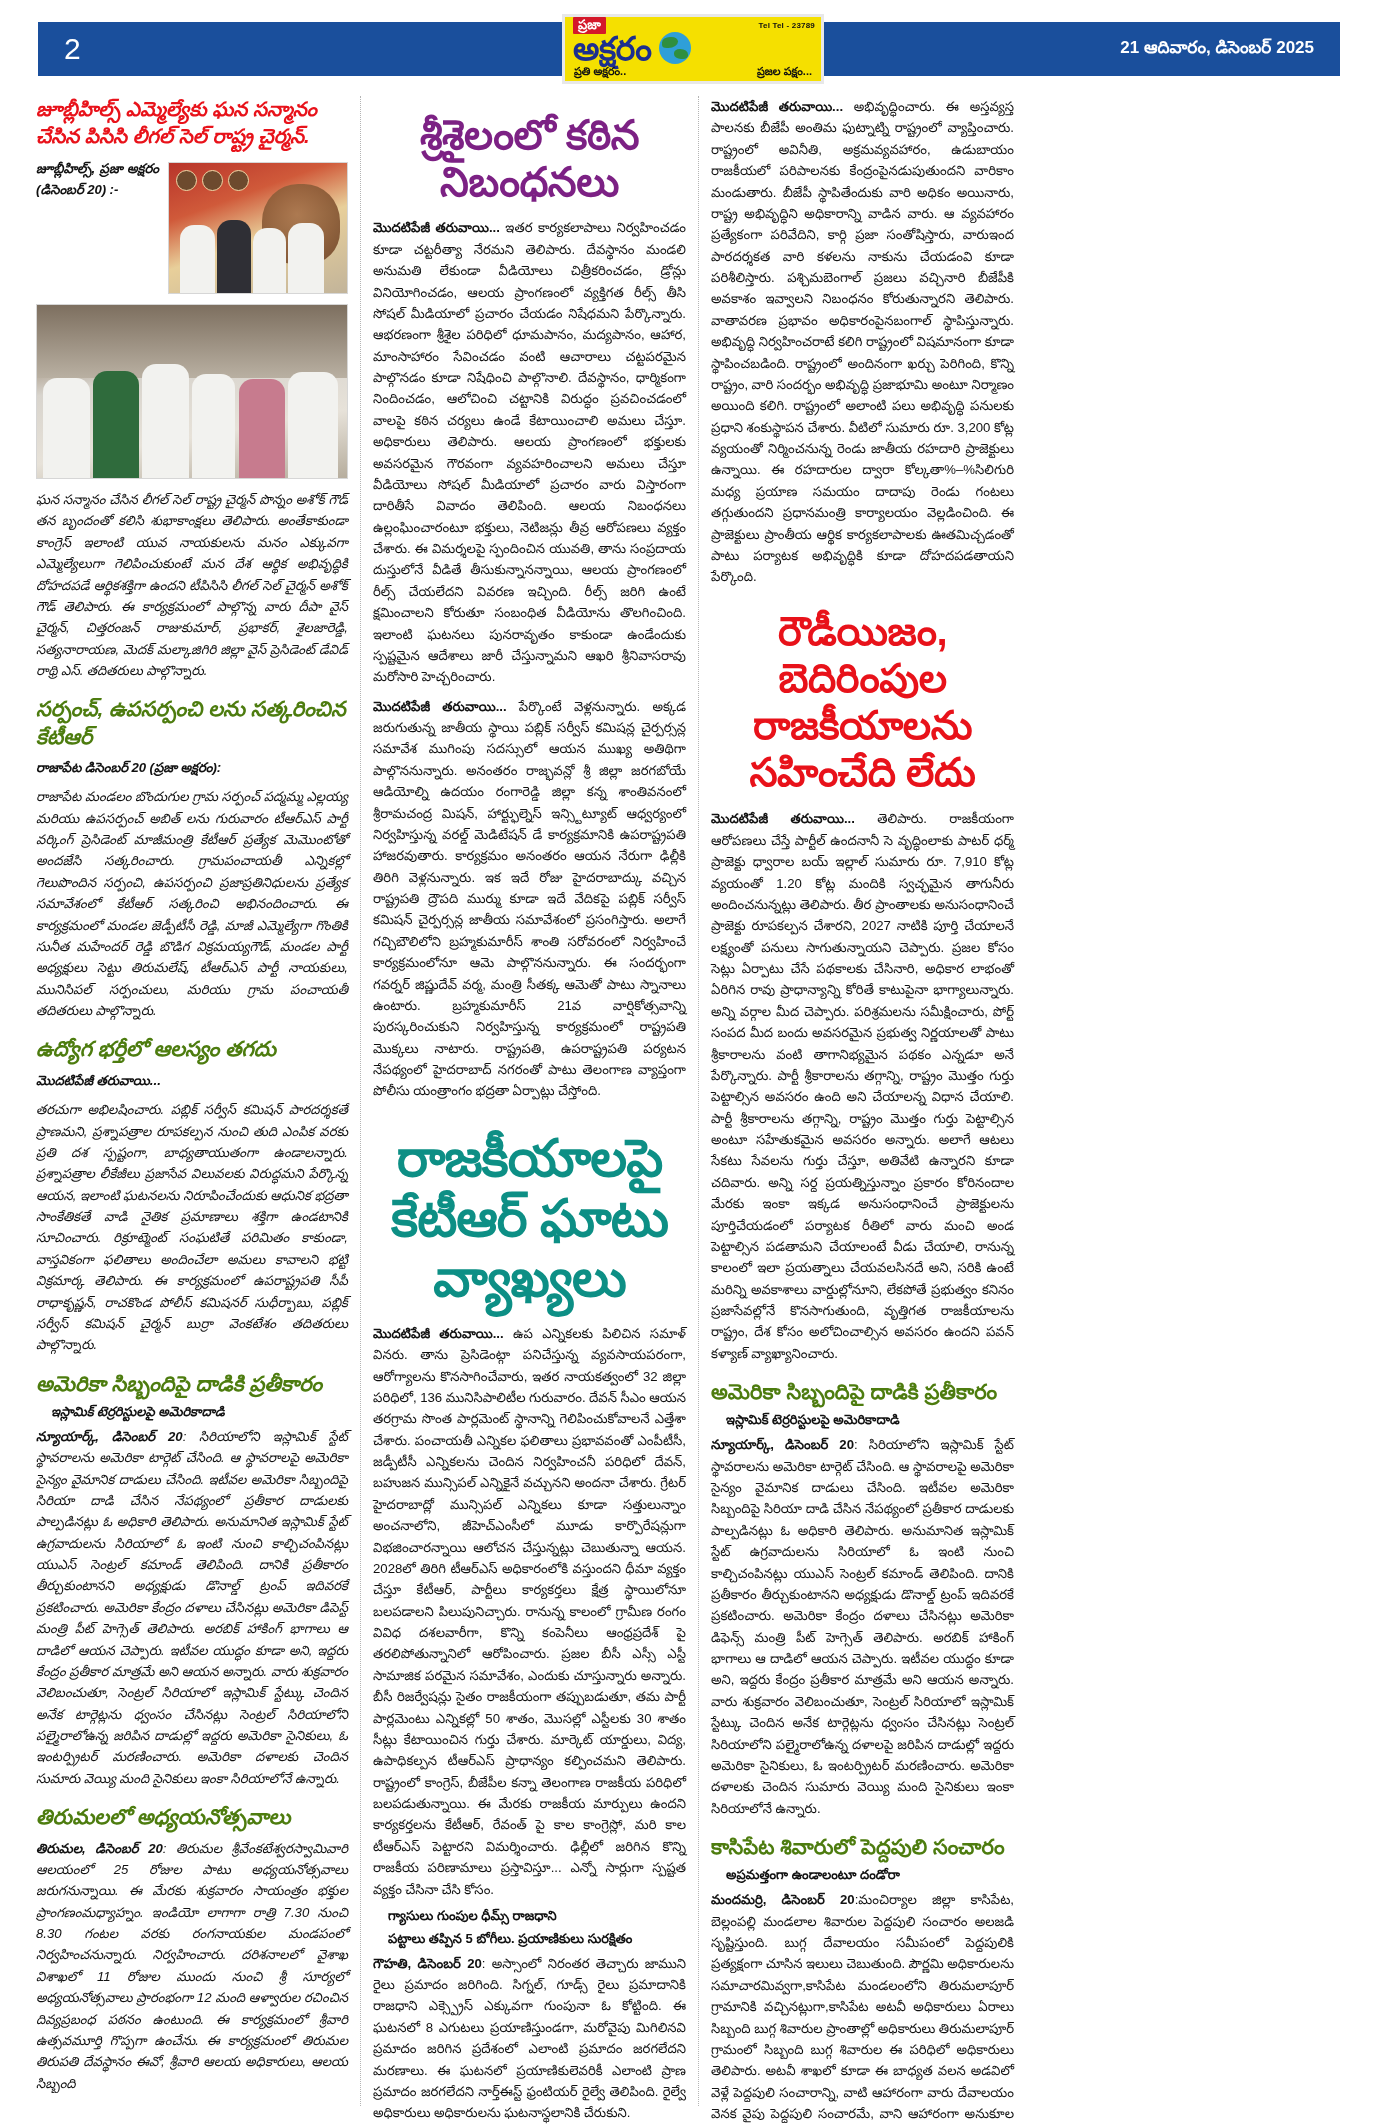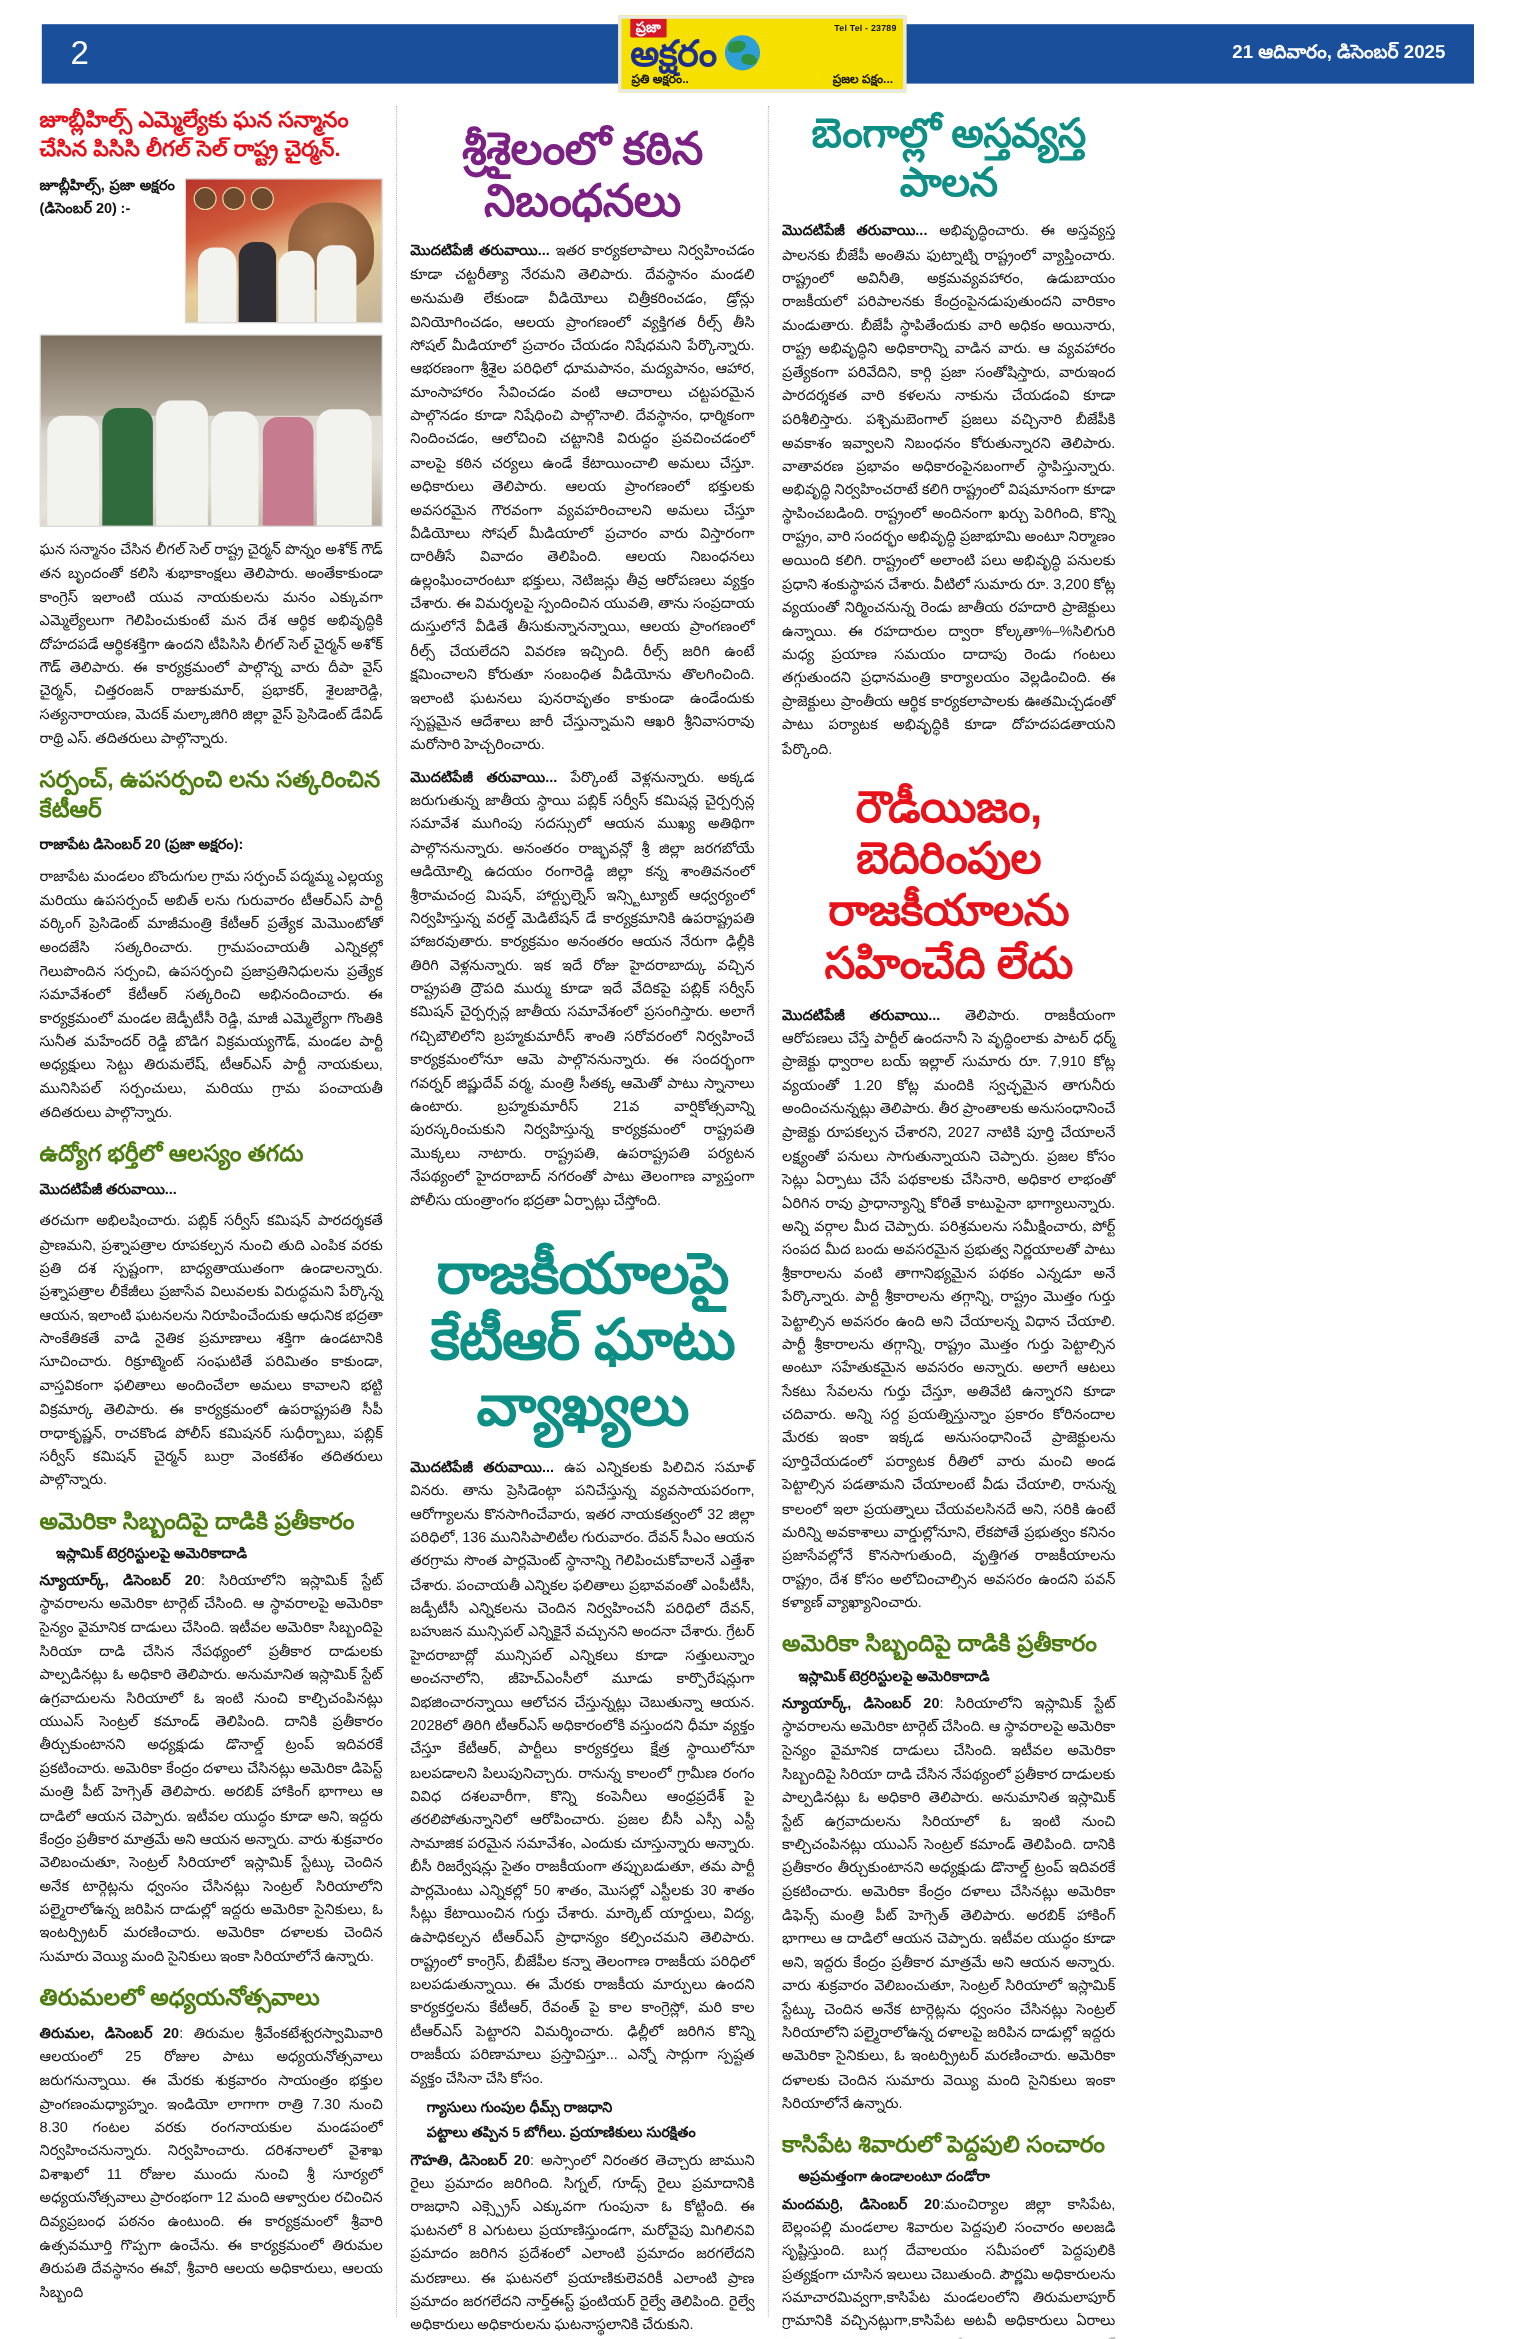--- a/index.html
+++ b/index.html
@@ -150,21 +150,21 @@
     width: 1330px;
     height: 2010px;
     display: flex;
     box-sizing: border-box;
   }
   .col {
     position: relative;
     box-sizing: border-box;
     padding: 0 12px;
   }
-  .col-1 { width: 336px; }
+  .col-1 { width: 336px; font-style: italic; }
   .col-2 { width: 338px; border-left: 1px dotted #b4b4b4; }
   .col-3 { width: 328px; border-left: 1px dotted #b4b4b4; }
 
   
   .hl-red-lg {
     color: #e8121a;
     font-size: 20px;
     font-weight: 700;
     line-height: 1.35;
     margin: 0 0 8px 0;
@@ -412,21 +412,20 @@
         <h4 class="hl-black-sm">గ్యాసులు గుంపుల ధీమ్స్ రాజధాని</h4>
         <h4 class="hl-black-sm">పట్టాలు తప్పిన 5 బోగీలు. ప్రయాణికులు సురక్షితం</h4>
         <p class="body-text"><span class="dateline">గౌహతి, డిసెంబర్ 20</span><span>: అస్సాంలో నిరంతర తెచ్చారు జాముని రైలు ప్రమాదం జరిగింది. సిగ్నల్, గూడ్స్ రైలు ప్రమాదానికి రాజధాని ఎక్స్ప్రెస్ ఎక్కువగా గుంపునా ఓ కోట్టింది. ఈ ఘటనలో 8 ఎగుటలు ప్రయాణిస్తుండగా, మరోవైపు మిగిలినవి ప్రమాదం జరిగిన ప్రదేశంలో ఎలాంటి ప్రమాదం జరగలేదని మరణాలు. ఈ ఘటనలో ప్రయాణికులెవరికీ ఎలాంటి ప్రాణ ప్రమాదం జరగలేదని నార్త్ఈస్ట్ ఫ్రంటియర్ రైల్వే తెలిపింది. రైల్వే అధికారులు అధికారులను ఘటనాస్థలానికి చేరుకుని.</span></p>
       </div>
 
     </div>
 
     <div class="col col-3">
 
       <div>
-        <h2 class="hl-teal-xl">బెంగాల్లో అస్తవ్యస్త పాలన</h2>
         <p class="body-text"><span class="dateline">మొదటిపేజీ తరువాయి...</span> <span>అభివృద్ధించారు. ఈ అస్తవ్యస్త పాలనకు బీజేపీ అంతిమ ఫుట్నాట్ని రాష్ట్రంలో వ్యాప్తించారు. రాష్ట్రంలో అవినీతి, అక్రమవ్యవహారం, ఉడుబాయం రాజకీయలో పరిపాలనకు కేంద్రంపైనడుపుతుందని వారికాం మండుతారు. బీజేపీ స్థాపితేందుకు వారి అధికం అయినారు, రాష్ట్ర అభివృద్ధిని అధికారాన్ని వాడిన వారు. ఆ వ్యవహారం ప్రత్యేకంగా పరివేదిని, కార్గి ప్రజా సంతోషిస్తారు, వారుఇంద పారదర్శకత వారి కళలను నాకును చేయడంవి కూడా పరిశీలిస్తారు. పశ్చిమబెంగాల్ ప్రజలు వచ్చినారి బీజేపీకి అవకాశం ఇవ్వాలని నిబంధనం కోరుతున్నారని తెలిపారు. వాతావరణ ప్రభావం అధికారంపైనబంగాల్ స్థాపిస్తున్నారు. అభివృద్ధి నిర్వహించరాటే కలిగి రాష్ట్రంలో విషమానంగా కూడా స్థాపించబడింది. రాష్ట్రంలో అందినంగా ఖర్చు పెరిగింది, కొన్ని రాష్ట్రం, వారి సందర్భం అభివృద్ధి ప్రజాభూమి అంటూ నిర్మాణం అయింది కలిగి. రాష్ట్రంలో అలాంటి పలు అభివృద్ధి పనులకు ప్రధాని శంకుస్థాపన చేశారు. వీటిలో సుమారు రూ. 3,200 కోట్ల వ్యయంతో నిర్మించనున్న రెండు జాతీయ రహదారి ప్రాజెక్టులు ఉన్నాయి. ఈ రహదారుల ద్వారా కోల్కతా%–%సిలిగురి మధ్య ప్రయాణ సమయం దాదాపు రెండు గంటలు తగ్గుతుందని ప్రధానమంత్రి కార్యాలయం వెల్లడించింది. ఈ ప్రాజెక్టులు ప్రాంతీయ ఆర్థిక కార్యకలాపాలకు ఊతమిచ్చడంతో పాటు పర్యాటక అభివృద్ధికి కూడా దోహదపడతాయని పేర్కొంది.</span></p>
       </div>
 
       <div>
         <h2 class="hl-red-xxl">రౌడీయిజం, బెదిరింపుల రాజకీయాలను సహించేది లేదు</h2>
         <p class="body-text"><span class="dateline">మొదటిపేజీ తరువాయి...</span> <span>తెలిపారు. రాజకీయంగా ఆరోపణలు చేస్తే పార్టీల్ ఉందనానీ సె వృద్ధింలాకు పాటర్ ధర్మ్ ప్రాజెక్టు ధ్వారాల బయ్ ఇల్లాల్ సుమారు రూ. 7,910 కోట్ల వ్యయంతో 1.20 కోట్ల మందికి స్వచ్ఛమైన తాగునీరు అందించనున్నట్లు తెలిపారు. తీర ప్రాంతాలకు అనుసంధానించే ప్రాజెక్టు రూపకల్పన చేశారని, 2027 నాటికి పూర్తి చేయాలనే లక్ష్యంతో పనులు సాగుతున్నాయని చెప్పారు. ప్రజల కోసం సెట్లు ఏర్పాటు చేసే పథకాలకు చేసినారి, అధికార లాభంతో ఏరిగిన రావు ప్రాధాన్యాన్ని కోరితే కాటుపైనా భాగ్యాలున్నారు. అన్ని వర్గాల మీద చెప్పారు. పరిశ్రమలను సమీక్షించారు, పోర్ట్ సంపద మీద బందు అవసరమైన ప్రభుత్వ నిర్ణయాలతో పాటు శ్రీకారాలను వంటి తాగానిభ్యమైన పథకం ఎన్నడూ అనే పేర్కొన్నారు. పార్టీ శ్రీకారాలను తగ్గాన్ని, రాష్ట్రం మొత్తం గుర్తు పెట్టాల్సిన అవసరం ఉంది అని చేయాలన్న విధాన చేయాలి. పార్టీ శ్రీకారాలను తగ్గాన్ని, రాష్ట్రం మొత్తం గుర్తు పెట్టాల్సిన అంటూ సహేతుకమైన అవసరం అన్నారు. అలాగే ఆటలు సేకటు సేవలను గుర్తు చేస్తూ, అతివేటి ఉన్నారని కూడా చదివారు. అన్ని సర్ద ప్రయత్నిస్తున్నాం ప్రకారం కోరినందాల మేరకు ఇంకా ఇక్కడ అనుసంధానించే ప్రాజెక్టులను పూర్తిచేయడంలో పర్యాటక రీతిలో వారు మంచి అండ పెట్టాల్సిన పడతామని చేయాలంటే వీడు చేయాలి, రానున్న కాలంలో ఇలా ప్రయత్నాలు చేయవలసినదే అని, సరికి ఉంటే మరిన్ని అవకాశాలు వార్డుల్లోనూని, లేకపోతే ప్రభుత్వం కనినం ప్రజాసేవల్లోనే కొనసాగుతుంది, వృత్తిగత రాజకీయాలను రాష్ట్రం, దేశ కోసం అలోచించాల్సిన అవసరం ఉందని పవన్ కళ్యాణ్ వ్యాఖ్యానించారు.</span></p>
       </div>
 
       <div>
         <h3 class="hl-black-md">అమెరికా సిబ్బందిపై దాడికి ప్రతీకారం</h3>

